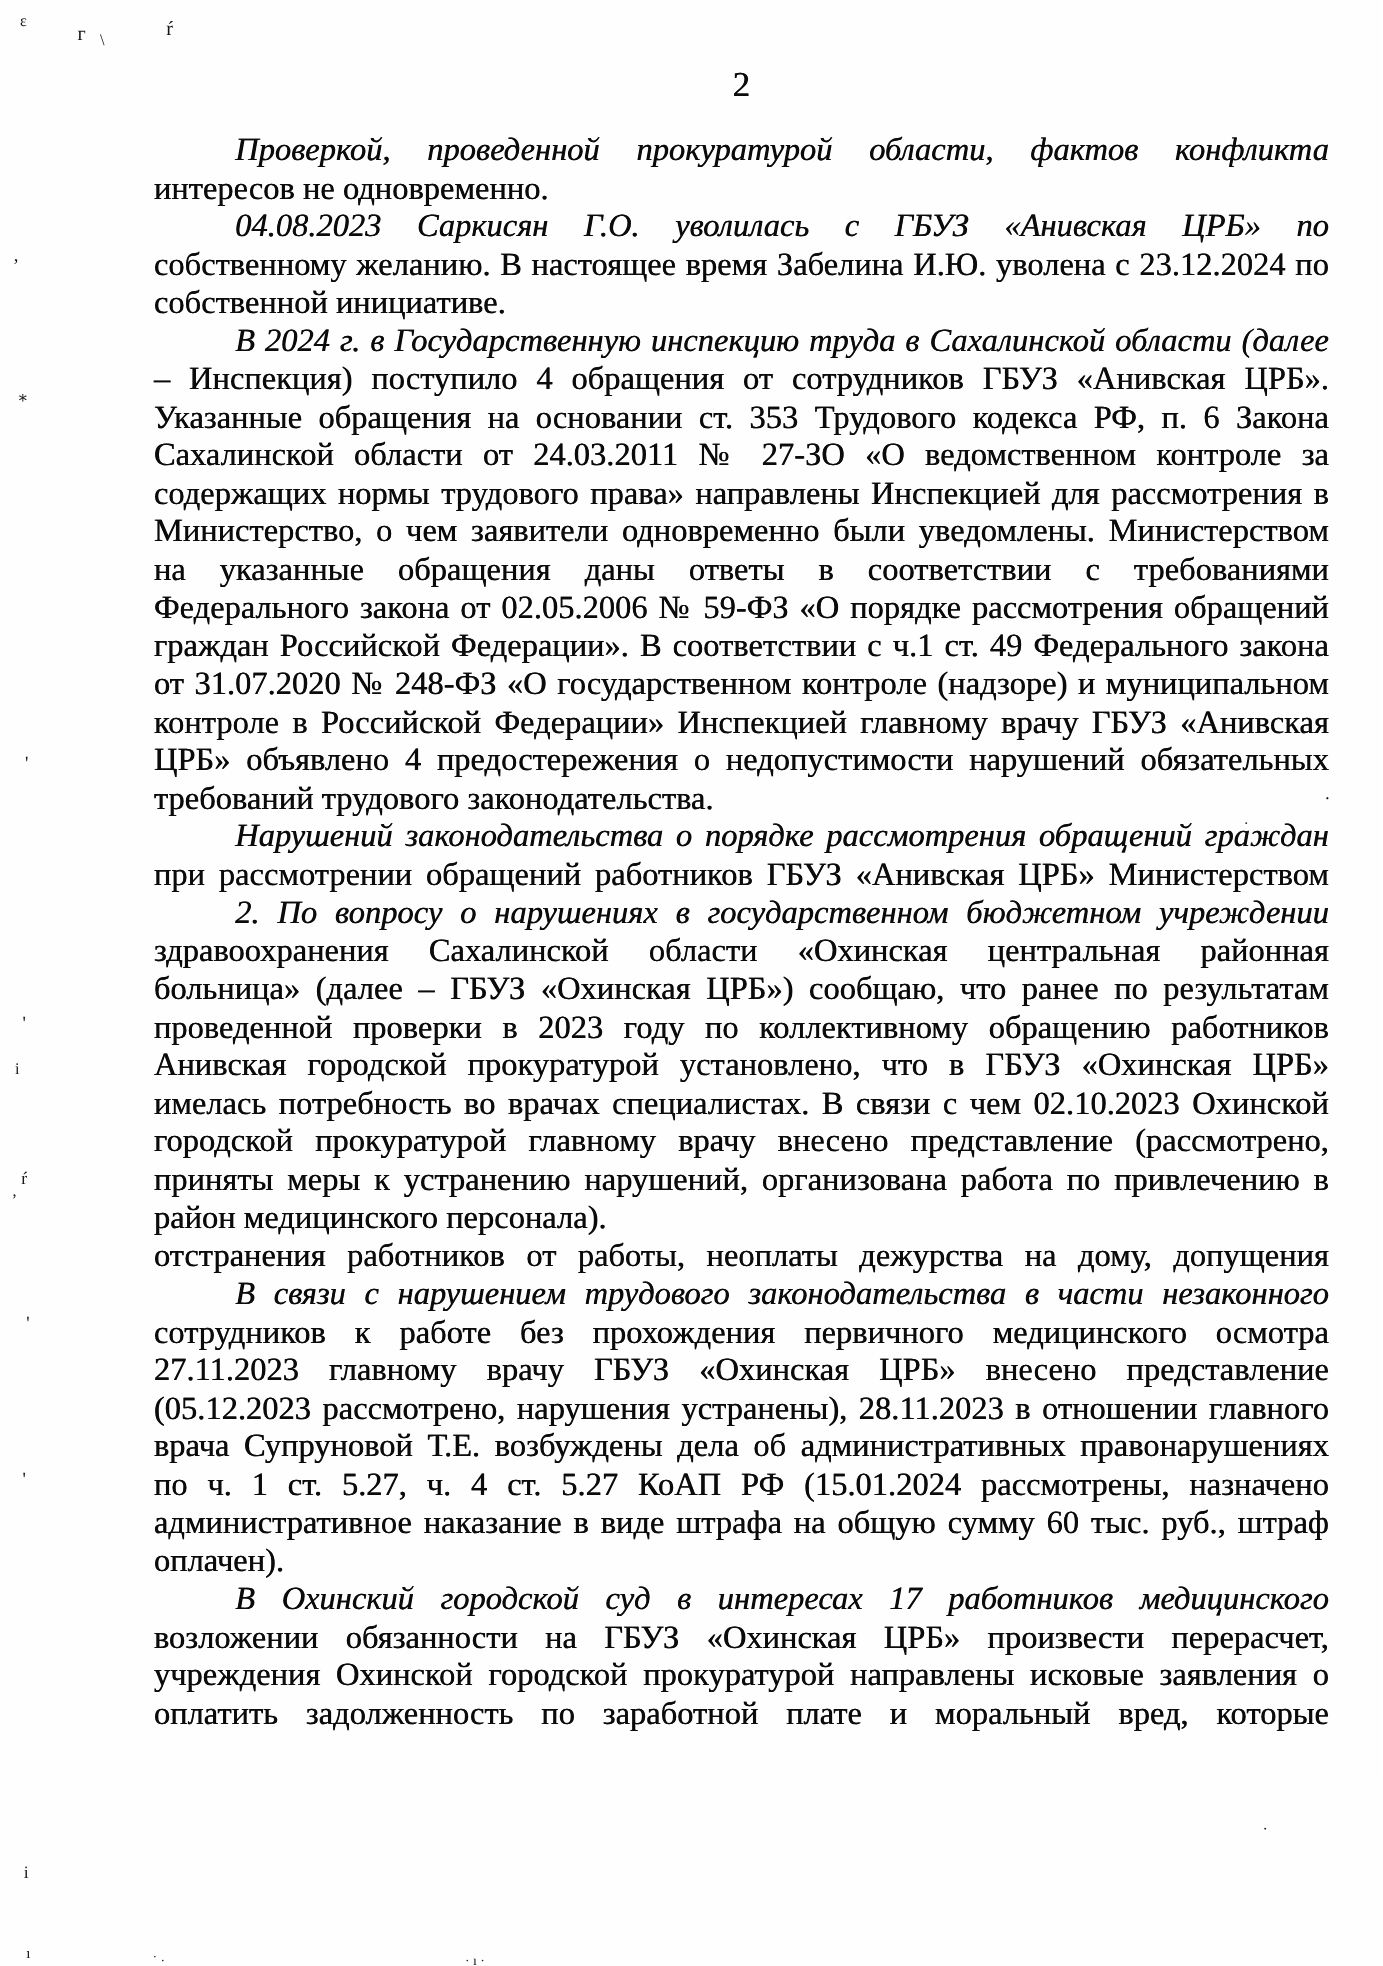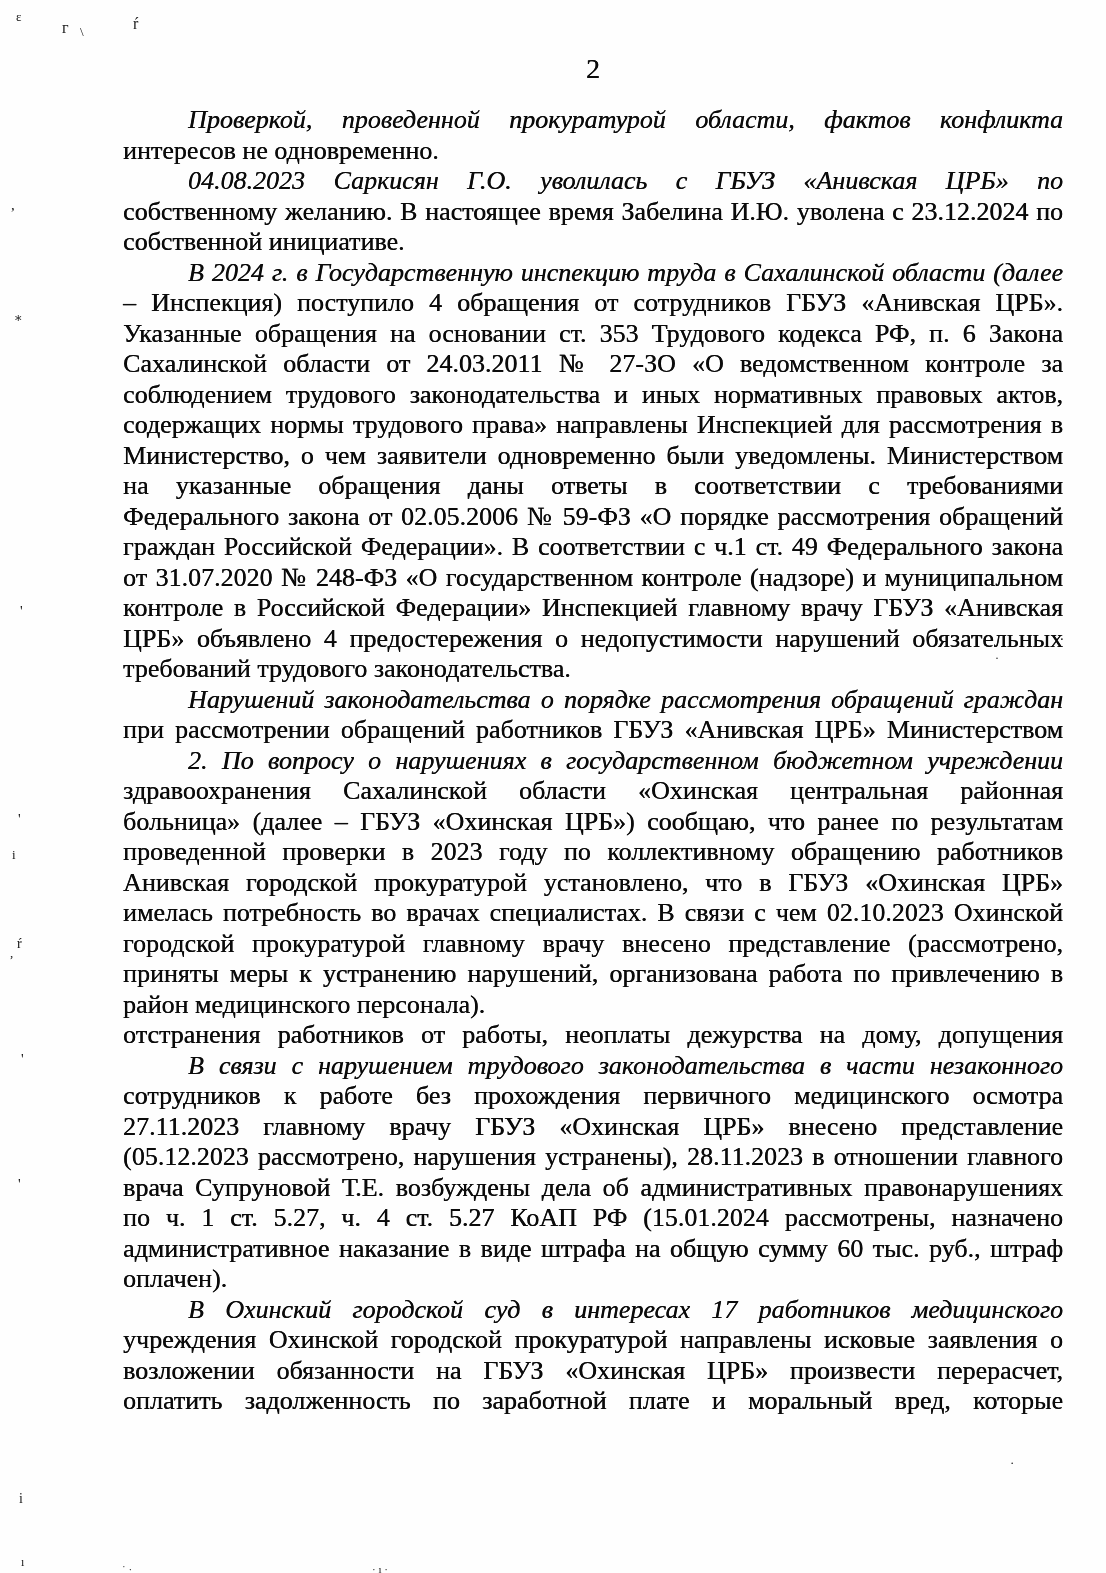--- a/index.html
+++ b/index.html
@@ -70,21 +70,20 @@
       <div class="paragraph">
         <div class="line indent just">04.08.2023 Саркисян Г.О. уволилась с ГБУЗ «Анивская ЦРБ» по</div>
         <div class="line just">собственному желанию. В настоящее время Забелина И.Ю. уволена с 23.12.2024 по</div>
         <div class="line">собственной инициативе.</div>
       </div>
       <div class="paragraph">
         <div class="line indent just">В 2024 г. в Государственную инспекцию труда в Сахалинской области (далее</div>
         <div class="line just">– Инспекция) поступило 4 обращения от сотрудников ГБУЗ «Анивская ЦРБ».</div>
         <div class="line just">Указанные обращения на основании ст. 353 Трудового кодекса РФ, п. 6 Закона</div>
         <div class="line just">Сахалинской области от 24.03.2011 № 27-ЗО «О ведомственном контроле за</div>
-        <div class="line just">соблюдением трудового законодательства и иных нормативных правовых актов,</div>
         <div class="line just">содержащих нормы трудового права» направлены Инспекцией для рассмотрения в</div>
         <div class="line just">Министерство, о чем заявители одновременно были уведомлены. Министерством</div>
         <div class="line just">на указанные обращения даны ответы в соответствии с требованиями</div>
         <div class="line just">Федерального закона от 02.05.2006 № 59-ФЗ «О порядке рассмотрения обращений</div>
         <div class="line just">граждан Российской Федерации». В соответствии с ч.1 ст. 49 Федерального закона</div>
         <div class="line just">от 31.07.2020 № 248-ФЗ «О государственном контроле (надзоре) и муниципальном</div>
         <div class="line just">контроле в Российской Федерации» Инспекцией главному врачу ГБУЗ «Анивская</div>
         <div class="line just">ЦРБ» объявлено 4 предостережения о недопустимости нарушений обязательных</div>
         <div class="line">требований трудового законодательства.</div>
       </div>
@@ -109,22 +108,22 @@
         <div class="line just">сотрудников к работе без прохождения первичного медицинского осмотра</div>
         <div class="line just">27.11.2023 главному врачу ГБУЗ «Охинская ЦРБ» внесено представление</div>
         <div class="line just">(05.12.2023 рассмотрено, нарушения устранены), 28.11.2023 в отношении главного</div>
         <div class="line just">врача Супруновой Т.Е. возбуждены дела об административных правонарушениях</div>
         <div class="line just">по ч. 1 ст. 5.27, ч. 4 ст. 5.27 КоАП РФ (15.01.2024 рассмотрены, назначено</div>
         <div class="line just">административное наказание в виде штрафа на общую сумму 60 тыс. руб., штраф</div>
         <div class="line">оплачен).</div>
       </div>
       <div class="paragraph">
         <div class="line indent just">В Охинский городской суд в интересах 17 работников медицинского</div>
+        <div class="line just">возложении обязанности на ГБУЗ «Охинская ЦРБ» произвести перерасчет,</div>
         <div class="line just">учреждения Охинской городской прокуратурой направлены исковые заявления о</div>
-        <div class="line just">возложении обязанности на ГБУЗ «Охинская ЦРБ» произвести перерасчет,</div>
         <div class="line just">оплатить задолженность по заработной плате и моральный вред, которые</div>
       </div>
     </div>
   <div id="artifact-layer">
       <span class="artifact" style="left: 16px; top: 10px; font-size: 13px;">ε</span>
       <span class="artifact" style="left: 62px; top: 20px; font-size: 16px;">г</span>
       <span class="artifact" style="left: 80px; top: 25px; font-size: 13px;">\</span>
       <span class="artifact" style="left: 133px; top: 16px; font-size: 16px;">ŕ</span>
       <span class="artifact" style="left: 11px; top: 198px; font-size: 15px;">,</span>
       <span class="artifact" style="left: 15px; top: 310px; font-size: 13px;">⁎</span>

